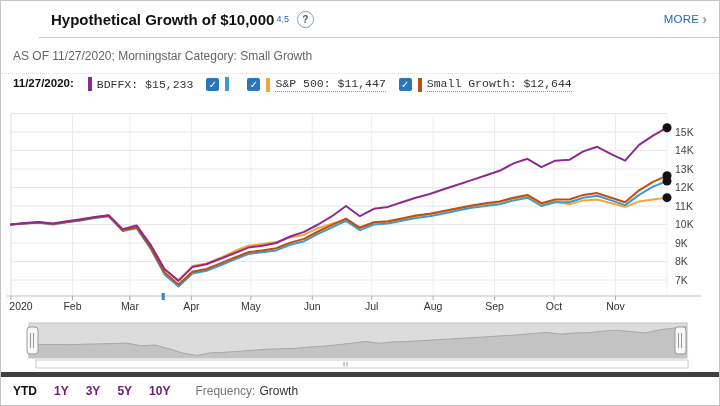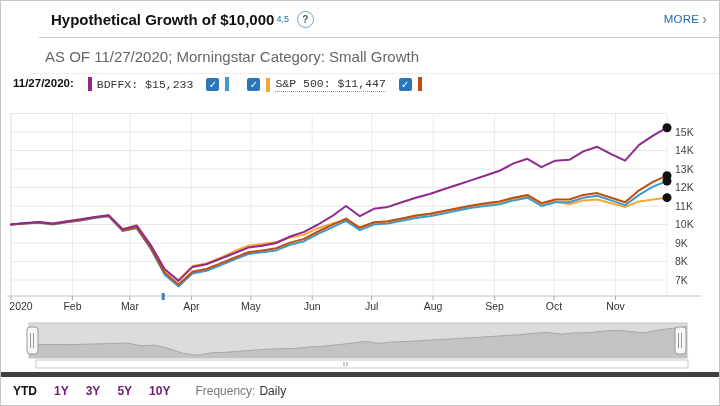--- a/index.html
+++ b/index.html
@@ -14,21 +14,21 @@
   .title{font-size:15px;font-weight:bold;color:#111;}
   .sup{font-size:9px;color:#2268b2;vertical-align:super;margin-left:2px;font-weight:normal;}
   .help{display:inline-flex;align-items:center;justify-content:center;width:15px;height:15px;
         border:1px solid #74a3c7;border-radius:50%;color:#555;font-size:10px;margin-left:8px;
         font-weight:bold;}
   .spacer{flex:1;}
   .more{font-size:11.5px;color:#2268b2;letter-spacing:.2px;cursor:pointer;display:flex;align-items:center;}
   .more .chev{color:#9a9a9a;font-size:14px;margin-left:3px;font-weight:bold;}
   
   .asof{position:absolute;top:38px;left:0;right:0;height:30px;display:flex;align-items:center;
-        padding:17px 12px;font-size:15px;color:#666;border-bottom:1px dotted #ddd;box-sizing:border-box;margin-left:32px;}
+        padding:17px 12px;font-size:12px;color:#666;border-bottom:1px dotted #ddd;box-sizing:border-box;}
   
   .legend{position:absolute;top:76px;left:12px;right:6px;height:28px;display:flex;align-items:flex-start;
           font-size:11.5px;color:#333;}
   .legend .date{font-weight:bold;color:#111;margin-right:14px;}
   .li{display:flex;align-items:center;margin-right:13px;}
   .cbx{width:13px;height:13px;background:#2b76ba;border-radius:2px;color:#fff;font-size:10px;
        display:inline-flex;align-items:center;justify-content:center;margin-right:6px;cursor:pointer;}
   .swatch{width:4px;height:14px;margin-right:5px;display:inline-block;}
   .li .lbl{white-space:nowrap;font-family:Liberation Mono, monospace;}
   .li .lbl.dot{border-bottom:1px dotted #999;padding-bottom:1px;cursor:help;}
@@ -151,27 +151,28 @@
         <span class="swatch" style="background: rgb(61, 155, 203);"></span>
       </span>
       <span class="li">
         <span class="cbx">✓</span>
         <span class="swatch" style="background: rgb(247, 165, 56);"></span>
         <span class="lbl dot">S&amp;P 500: $11,447</span>
       </span>
       <span class="li">
         <span class="cbx">✓</span>
         <span class="swatch" style="background: rgb(191, 78, 16);"></span>
+        <span class="lbl dot">Small Growth: $12,644</span>
       </span>
     </div>
 
   <div class="footer">
 
     <span class="rng sel">YTD</span>
       <span class="rng link">1Y</span>
       <span class="rng link">3Y</span>
       <span class="rng link">5Y</span>
       <span class="rng link">10Y</span>
       <span class="freq-label">Frequency:</span>
-    <span class="freq-val">Daily</span>
+    <span class="freq-val">Growth</span>
   </div>
 
 </div>
 
 </body></html>

